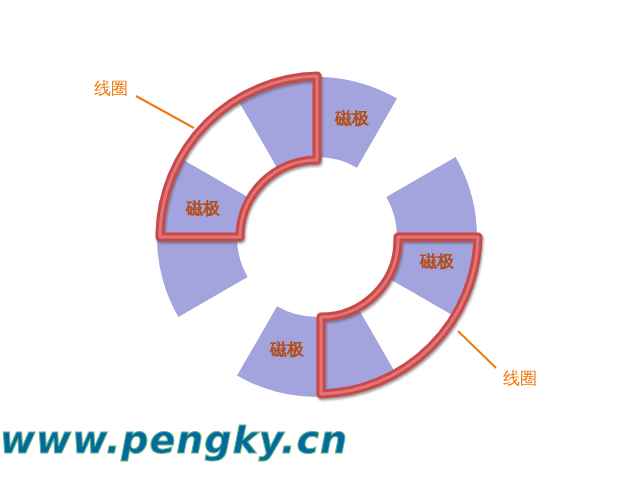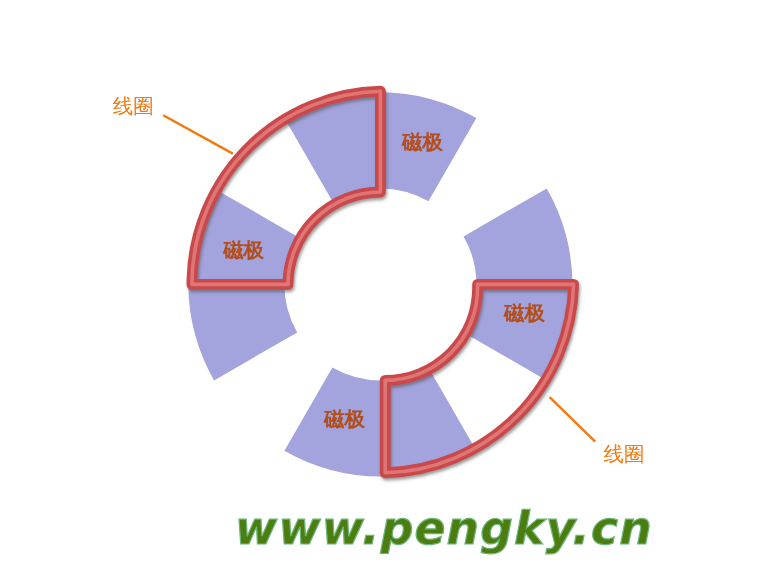--- a/index.html
+++ b/index.html
@@ -1,23 +1,23 @@
 <!DOCTYPE html>
 <html><head>
 <meta charset="utf-8">
 <style>
   html, body { margin: 0; padding: 0; background: #ffffff; }
   body { width: 640px; height: 480px; position: relative; overflow: hidden;
          font-family: "DejaVu Sans", sans-serif; }
   svg.diagram { position: absolute; left: 0; top: 0; }
   .pole-label { font-family: "DejaVu Sans", sans-serif; font-size: 17px; fill: #b34d1a; font-weight: bold; }
   .coil-label { font-family: "DejaVu Sans", sans-serif; font-size: 17px; fill: #f07a10; }
-  .watermark { position: absolute; left: 0; width: 544px; top: 418px; text-align: right;
+  .watermark { position: absolute; left: 0; width: 544px; top: 418px; text-align: left;
                font-family: "DejaVu Sans", sans-serif; font-weight: bold; font-style: italic;
-               font-size: 38px; color: #4d7c0f; -webkit-text-stroke: 1px #6ab87e; letter-spacing: 1px; }
+               font-size: 38px; color: #0369a1; -webkit-text-stroke: 1px #6ab87e; letter-spacing: 1px; }
 </style>
 </head>
 <body>
 
 <svg class="diagram" width="640" height="480" viewBox="0 0 640 480">
   <defs>
     <filter id="shadow" x="-10%" y="-10%" width="120%" height="120%">
       <feDropShadow dx="1" dy="2" stdDeviation="1.2" flood-color="#555" flood-opacity="0.6"></feDropShadow>
     </filter>
   </defs>

